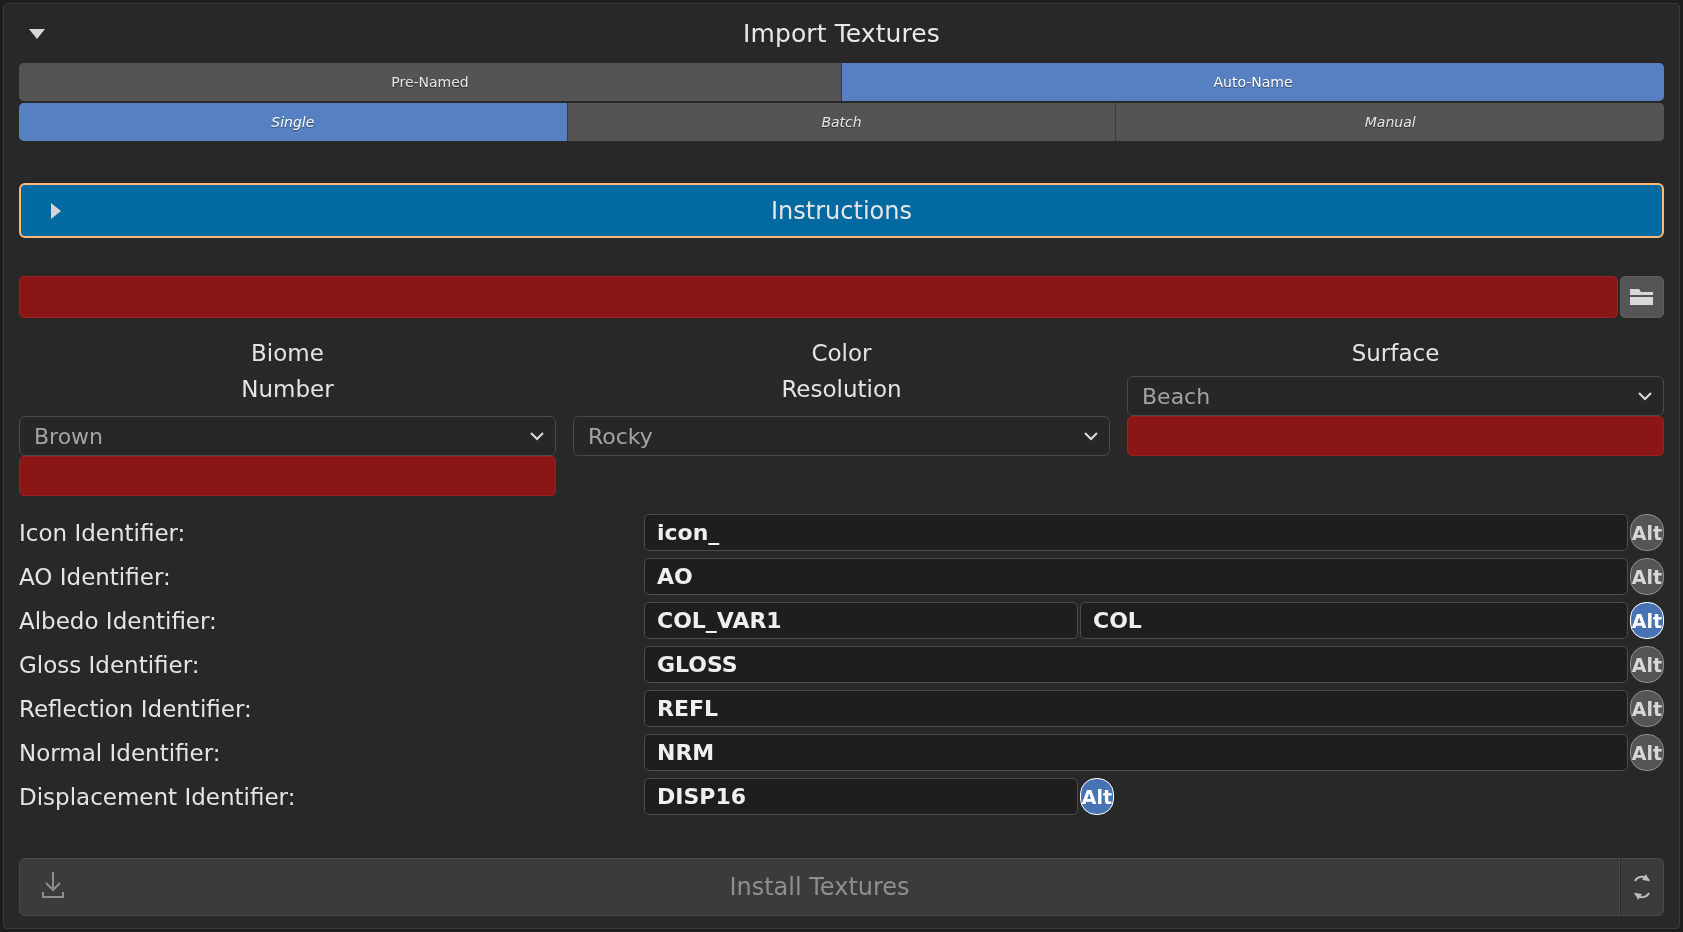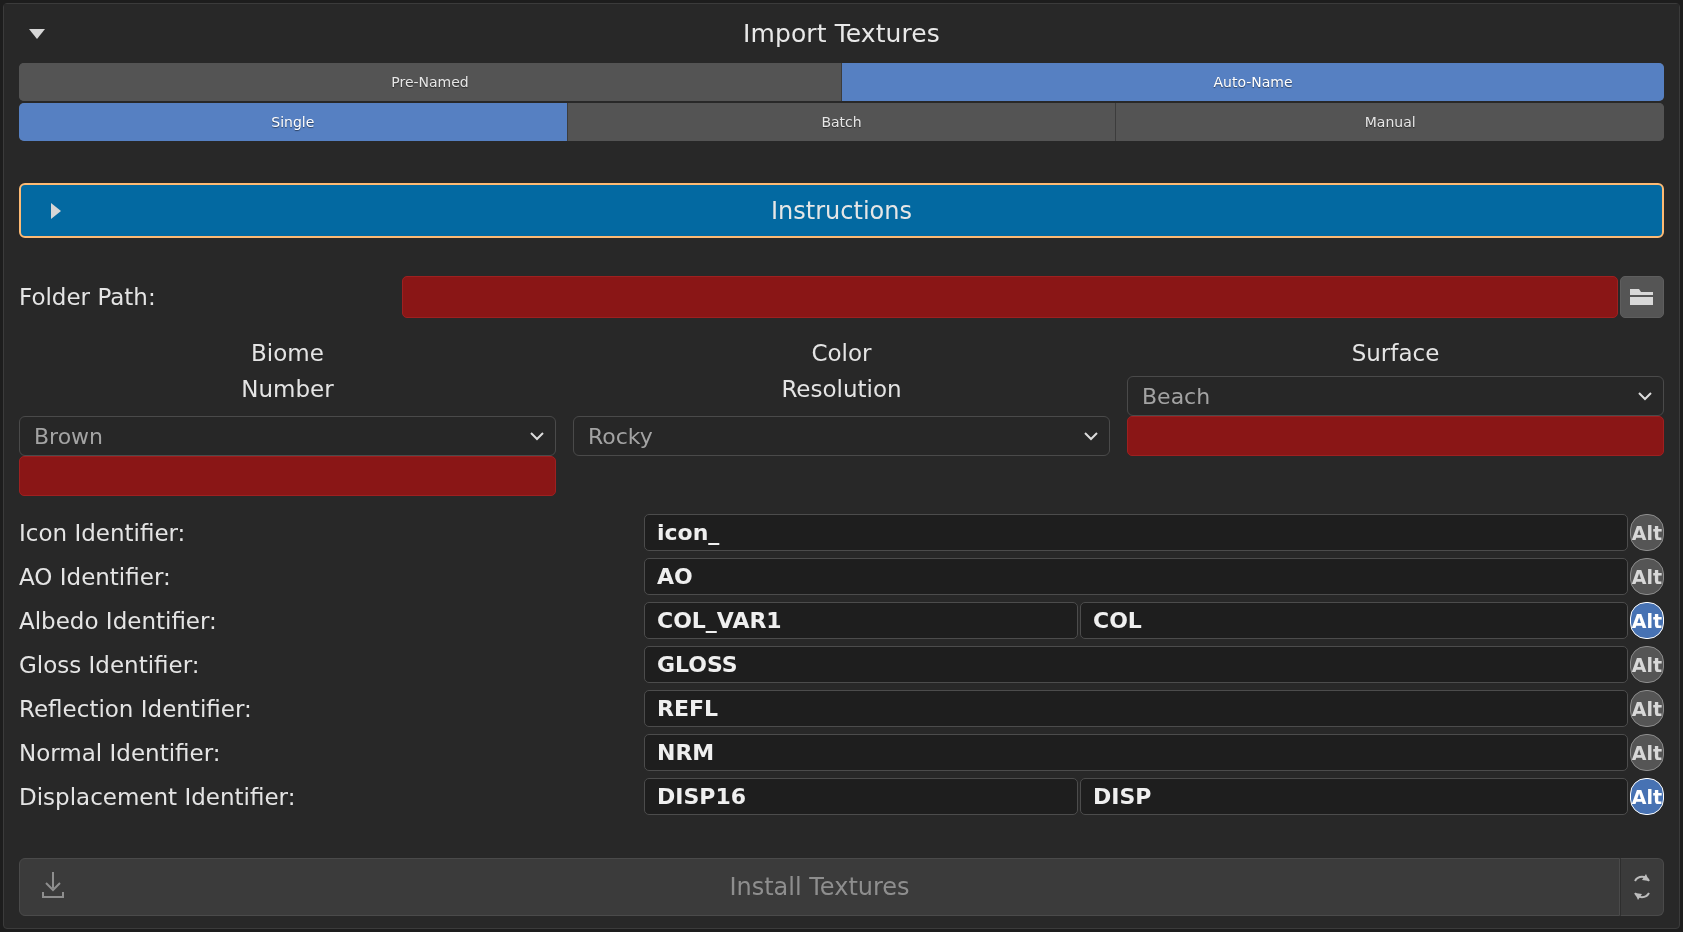--- a/index.html
+++ b/index.html
@@ -57,21 +57,21 @@
 
   
   .tabrow {
     margin: 0 15px;
     display: flex;
     height: 38px;
     border-radius: 5px;
     overflow: hidden;
     background: #545454;
   }
-  .tabrow.second { margin-top: 2px; }
+  .tabrow.second { margin-top: 2px; font-style: italic; }
   .tabseg {
     flex: 1;
     display: flex;
     align-items: center;
     justify-content: center;
     font-size: 14px;
     color: #e6e6e6;
     background: #545454;
     border-right: 1px solid #3c3c3c;
     cursor: pointer;
@@ -290,21 +290,20 @@
     <div class="tabseg">Batch</div>
     <div class="tabseg">Manual</div>
   </div>
 
   <div class="subpanel">
     <div class="disclosure-tri collapsed"></div>
     <div class="subpanel-title">Instructions</div>
   </div>
 
   <div class="row-folder">
-    <div class="label-left">Folder Path:</div>
     <div class="field-error"></div>
     <div class="folder-btn">
       <svg width="26" height="22" viewBox="0 0 26 22">
         <path d="M1 3h9l2 3h12v13H1z" fill="#d8d8d8"></path>
         <rect x="1" y="9" width="23" height="2" fill="#555"></rect>
       </svg>
     </div>
   </div>
 
   <div class="grid5">
@@ -384,21 +383,20 @@
       <div class="id-fields">
         <div class="txt full">NRM</div>
         <div class="alt-btn">Alt</div>
       </div>
     </div>
 
     <div class="id-row">
       <div class="id-label">Displacement Identifier:</div>
       <div class="id-fields">
         <div class="txt half-a">DISP16</div>
-        <div class="txt half-b">DISP</div>
         <div class="alt-btn on">Alt</div>
       </div>
     </div>
 
   </div>
 
   <div class="install-wrap">
     <div class="install-btn">
       <span class="dl-icon">
         <svg width="26" height="30" viewBox="0 0 26 30">

